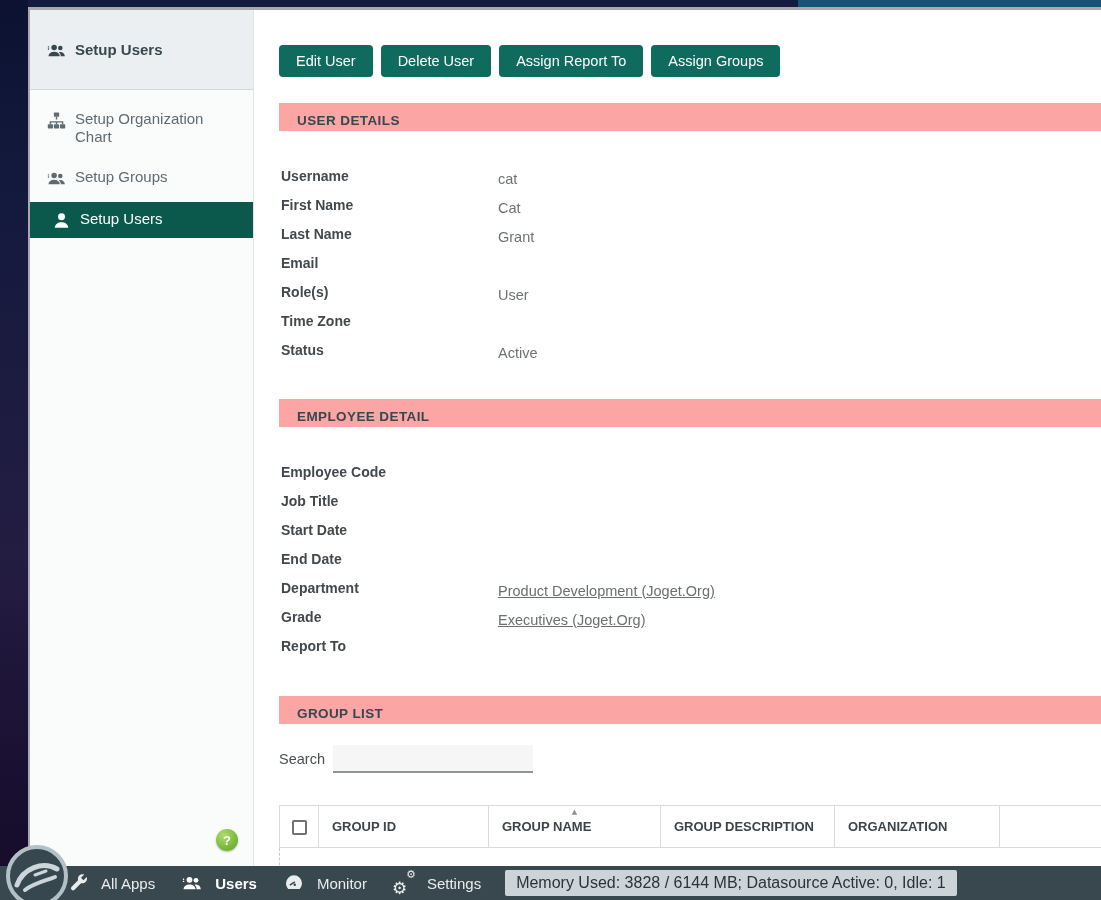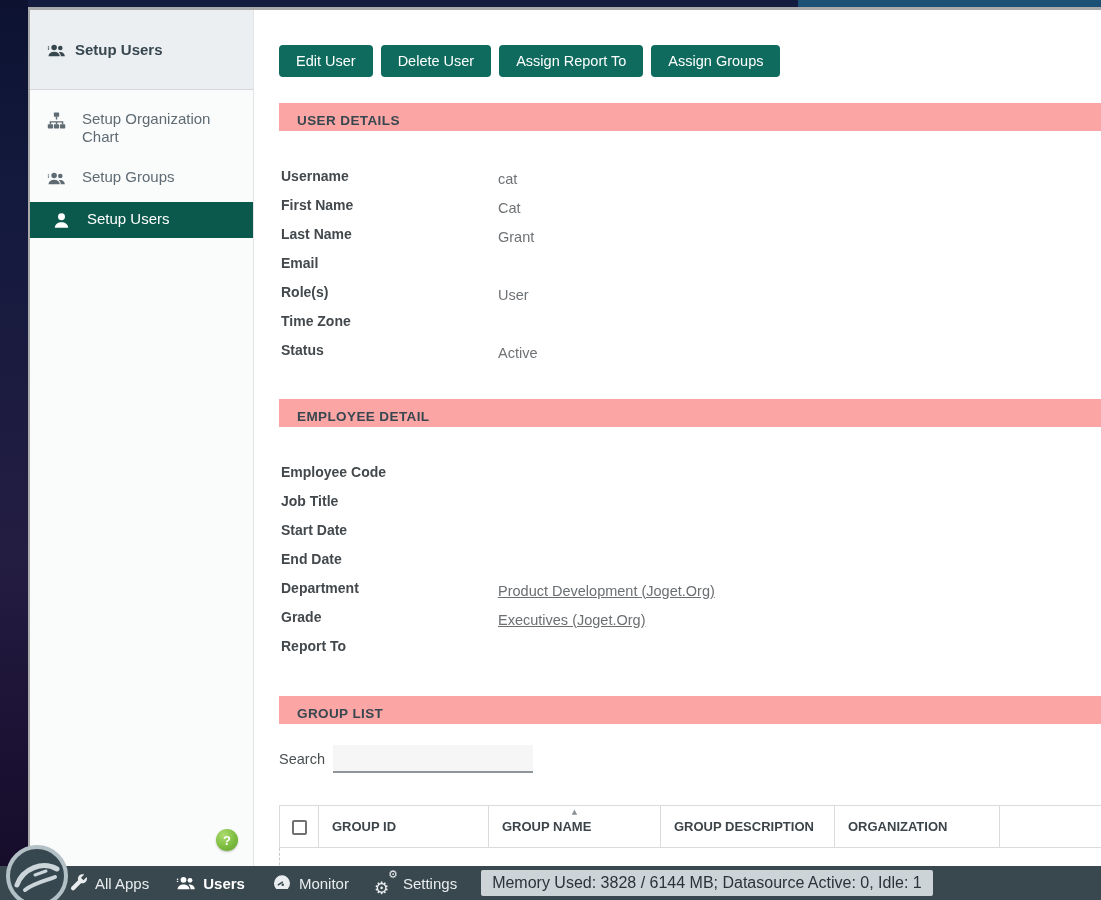--- a/index.html
+++ b/index.html
@@ -15,21 +15,21 @@
   .strip-right { flex:1; background:#1c5176; }
   .window { position:absolute; top:7px; left:28px; right:0; bottom:0;
     border-top:3px solid #a9a9a9; border-left:2px solid #a9a9a9; background:#fff; display:flex; }
   
   .sidebar { width:224px; flex-shrink:0; background:#fafbfb; border-right:1px solid #e2e4e6; position:relative; }
   .sidebar-header { height:80px; background:#eceff1; border-bottom:1px solid #d5d8da;
     display:flex; align-items:center; gap:9px; padding:0 10px 0 17px;
     color:#37474f; font-weight:bold; font-size:15px; }
   .sidebar-header .mi-icon { color:#37474f; }
   .sidebar-menu { padding-top:12px; }
-  .menu-item { display:flex; align-items:flex-start; gap:16px; padding:8px 10px 8px 17px;
+  .menu-item { display:flex; align-items:flex-start; gap:9px; padding:8px 10px 8px 17px;
     color:#5f6b73; font-size:15px; line-height:1.2; cursor:pointer; }
   .menu-item + .menu-item { margin-top:6px; }
   .menu-item.active { background:#0a594c; color:#fff; padding-left:22px; }
   .mi-icon { width:19px; height:19px; flex-shrink:0; margin-top:1px; }
   .mi-icon svg { width:19px; height:19px; fill:currentColor; display:block; }
   .help-btn { position:absolute; right:15px; bottom:49px; width:22px; height:22px; border-radius:50%;
     background:radial-gradient(circle at 35% 28%, #aedb6e 0%, #7cbd40 55%, #619f2e 100%);
     color:#fff; font-weight:bold; font-size:13px; display:flex; align-items:center; justify-content:center;
     box-shadow:0 1px 2px rgba(0,0,0,.25); cursor:pointer; }
   
@@ -64,21 +64,21 @@
   .sort-arrow { position:absolute; top:2px; left:50%; transform:translateX(-50%);
     font-size:7px; color:#8a9094; font-family:"DejaVu Sans",sans-serif; }
   .checkbox { display:inline-block; width:15px; height:15px; background:#fff;
     border:2px solid #717171; border-radius:2px; vertical-align:middle; cursor:pointer; }
   .group-table td.empty-row { height:46px; border-left:1px dashed #c8cacb; }
   
   .bottom-bar { position:absolute; left:0; right:0; bottom:0; height:34px; background:#39474e;
     display:flex; align-items:center; z-index:10; }
   .logo { position:absolute; left:4px; top:-23px; width:66px; height:66px; cursor:pointer; }
   .bottom-nav { display:flex; align-items:center; gap:27px; margin-left:68px; }
-  .nav-item { display:flex; align-items:center; gap:7px; color:#e9edef; font-size:15px; cursor:pointer; }
+  .nav-item { display:flex; align-items:center; gap:13px; color:#e9edef; font-size:15px; cursor:pointer; }
   .nav-item.active { color:#fff; font-weight:bold; }
   .nav-icon { width:20px; height:20px; position:relative; flex-shrink:0; }
   .nav-icon svg { width:20px; height:20px; fill:currentColor; display:block; }
   .gears { display:block; width:20px; height:20px; position:relative; }
   .gear-big { position:absolute; left:-2px; bottom:-4px; font-size:17px; line-height:1;
     font-family:"DejaVu Sans",sans-serif; }
   .gear-small { position:absolute; right:-2px; top:-4px; font-size:11px; line-height:1;
     font-family:"DejaVu Sans",sans-serif; }
   .status-badge { margin-left:24px; background:#ccd4d8; color:#2b3338; font-size:16px;
     padding:4px 11px; border-radius:2px; white-space:nowrap; }

